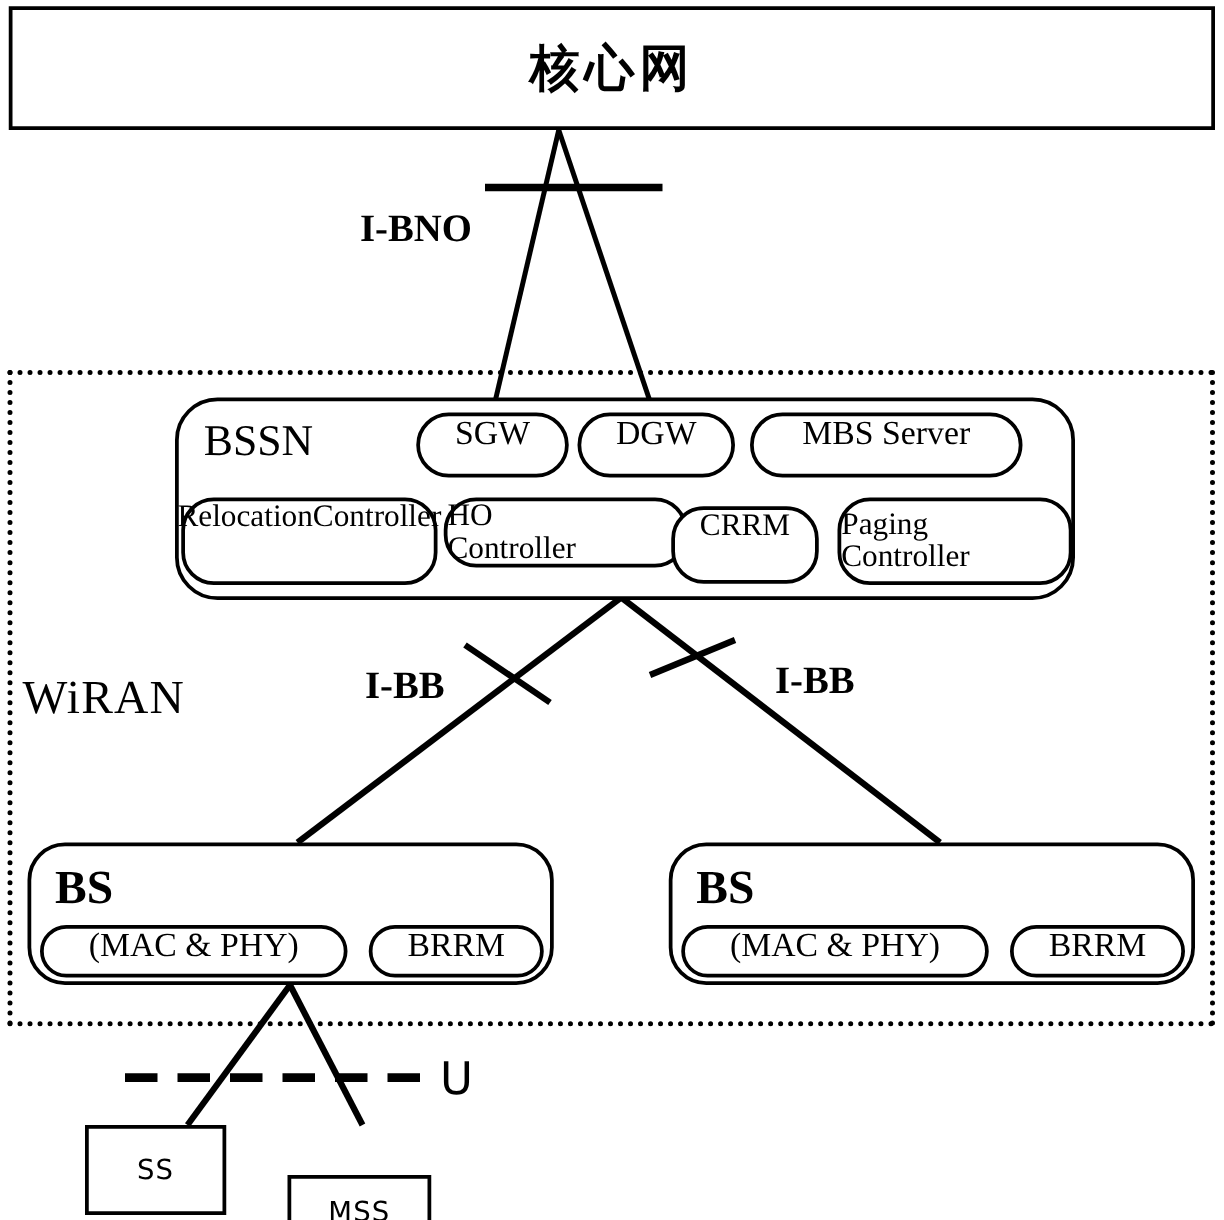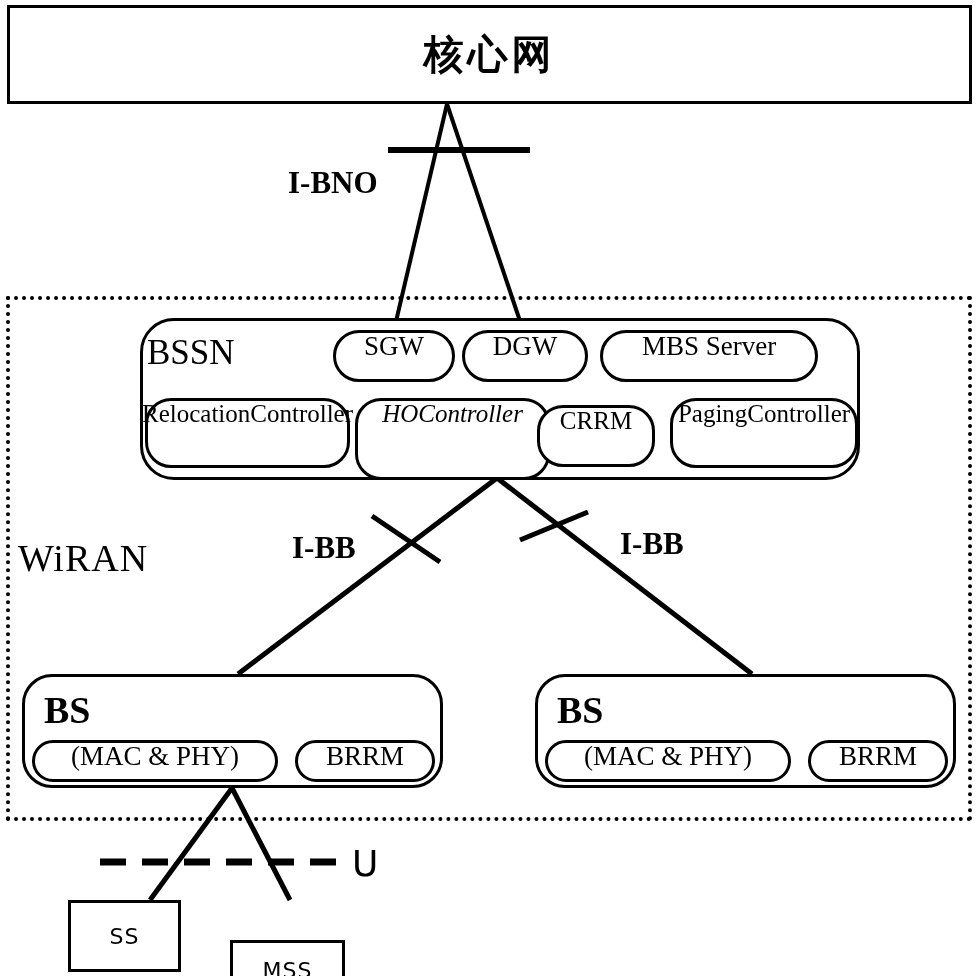--- a/index.html
+++ b/index.html
@@ -101,44 +101,44 @@
   </div>
 
   <span class="lbl iface" style="left:288px;top:165px;">I-BNO</span>
 
   <div class="dashbox" style="left:6px;top:296px;width:966px;height:525px;"></div>
 
   <span class="lbl wiran-title" style="left:18px;top:536px;">WiRAN</span>
 
   <div class="rrect" style="left:140px;top:318px;width:720px;height:162px;border-radius:34px;"></div>
 
-  <span class="lbl bssn-title" style="left:147px;top:333px;">BSSN</span>
+  <span class="lbl bssn-title" style="left:163px;top:333px;">BSSN</span>
 
   <div class="rrect" style="left:333px;top:330px;width:122px;height:52px;">
     <span class="node-txt">SGW</span>
   </div>
   <div class="rrect" style="left:600px;top:330px;width:218px;height:52px;">
     <span class="node-txt">MBS Server</span>
   </div>
   <div class="rrect" style="left:462px;top:330px;width:126px;height:52px;">
     <span class="node-txt">DGW</span>
   </div>
 
   <div class="rrect" style="left:145px;top:398px;width:205px;height:70px;flex-direction:row;">
     <span class="node-txt-2">Relocation</span>
     <span class="node-txt-2">Controller</span>
   </div>
-  <div class="rrect" style="left:355px;top:398px;width:195px;height:82px;flex-direction:row;font-style:italic;">
+  <div class="rrect" style="left:355px;top:398px;width:195px;height:56px;flex-direction:column;">
     <span class="node-txt-2">HO</span>
     <span class="node-txt-2">Controller</span>
   </div>
   <div class="rrect" style="left:537px;top:405px;width:118px;height:62px;">
     <span class="node-txt-2">CRRM</span>
   </div>
-  <div class="rrect" style="left:670px;top:398px;width:188px;height:70px;flex-direction:row;">
+  <div class="rrect" style="left:670px;top:398px;width:188px;height:70px;flex-direction:column;">
     <span class="node-txt-2">Paging</span>
     <span class="node-txt-2">Controller</span>
   </div>
 
   <span class="lbl iface" style="left:292px;top:530px;">I-BB</span>
   <span class="lbl iface" style="left:620px;top:526px;">I-BB</span>
 
   <div class="rrect" style="left:22px;top:674px;width:421px;height:114px;border-radius:30px;"></div>
   <span class="lbl bs-title" style="left:44px;top:688px;">BS</span>
   <div class="rrect" style="left:32px;top:740px;width:246px;height:42px;border-radius:22px;">

